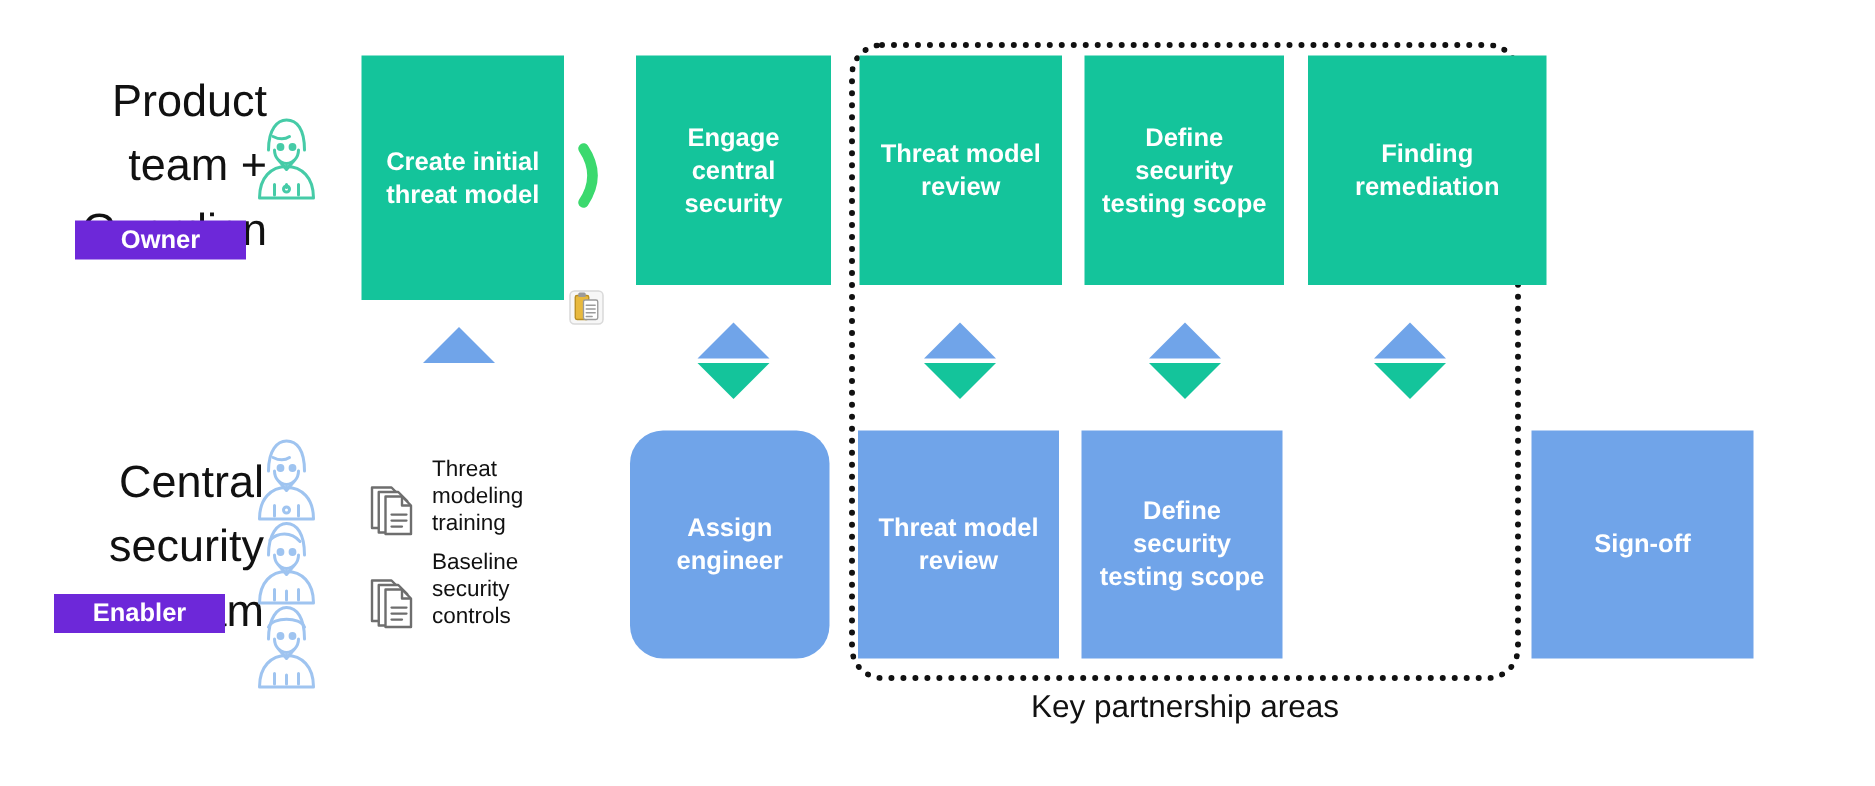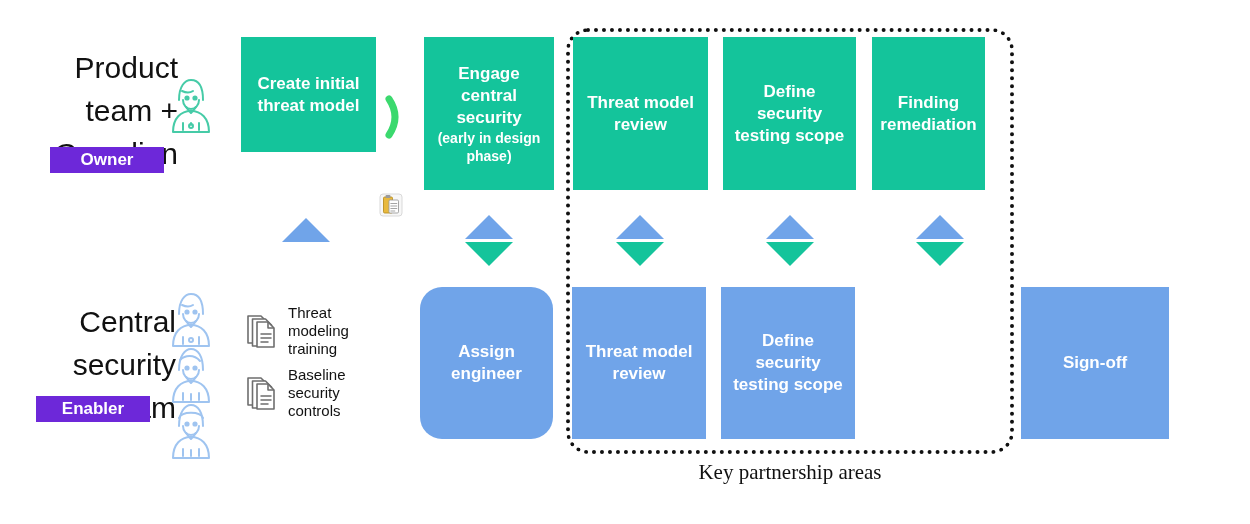--- a/index.html
+++ b/index.html
@@ -44,21 +44,21 @@
     position: absolute;
     width: 54px;
     height: 62px;
   }
   .person svg { display: block; width: 54px; height: 62px; }
 
   
   .doc-item {
     position: absolute;
     display: flex;
-    align-items: center;
+    align-items: flex-end;
     gap: 9px;
   }
   .doc-icon { width: 34px; height: 36px; flex: 0 0 34px; }
   .doc-icon svg { display: block; width: 34px; height: 36px; }
   .doc-text {
     font-size: 15px;
     line-height: 18px;
     color: #111111;
     white-space: pre-line;
     padding-top: 1px;
@@ -244,21 +244,21 @@
         </g>
       </svg>
     </span>
     <span class="doc-text">Baseline
 security
 controls</span>
   </div>
 
   <div class="dotted-region" style="left:566px; top:28px; width:448px; height:426px;"></div>
 
-  <div class="pbox green" style="left:241px; top:37px; width:135px; height:115px;">
+  <div class="pbox green" style="left:241px; top:37px; width:135px; height:163px;">
     <span class="main">Create initial
 threat model</span>
   </div>
 
   <div class="chevron" style="left:384px; top:95px;">
     <svg width="22" height="44" viewBox="0 0 22 44">
       <path d="M5 4 Q17 22 5 40" fill="none" stroke="#3BD96E" stroke-width="7" stroke-linecap="round"></path>
     </svg>
   </div>
 
@@ -274,36 +274,34 @@
           <path d="M11.8 15.5 h6"></path>
           <path d="M11.8 18 h4"></path>
       </g>
     </svg>
   </div>
 
   <div class="pbox green" style="left:424px; top:37px; width:130px; height:153px; flex-direction:column;">
     <span class="main">Engage
 central
 security</span>
-    <span class="sub">(early in design
-phase)</span>
   </div>
 
   <div class="pbox green" style="left:573px; top:37px; width:135px; height:153px;">
     <span class="main">Threat model
 review</span>
   </div>
 
   <div class="pbox green" style="left:723px; top:37px; width:133px; height:153px;">
     <span class="main">Define
 security
 testing scope</span>
   </div>
 
-  <div class="pbox green" style="left:872px; top:37px; width:113px; height:153px;">
+  <div class="pbox green" style="left:872px; top:37px; width:159px; height:153px;">
     <span class="main">Finding
 remediation</span>
   </div>
 
   <div class="arrow-pair" style="left:282px; top:218px;">
     <div class="tri-up"></div>
   </div>
 
   <div class="arrow-pair" style="left:465px; top:215px;">
     <div class="tri-up"></div>
@@ -339,15 +337,15 @@
     <span class="main">Define
 security
 testing scope</span>
   </div>
 
 
   <div class="pbox blue" style="left:1021px; top:287px; width:148px; height:152px;">
     <span class="main">Sign-off</span>
   </div>
 
-  <div class="caption" style="left:566px; top:460px; width:448px;font-family:Liberation Serif, serif;">Key partnership areas</div>
+  <div class="caption" style="left:566px; top:460px; width:448px;">Key partnership areas</div>
 
 </div>
 
 </body></html>

